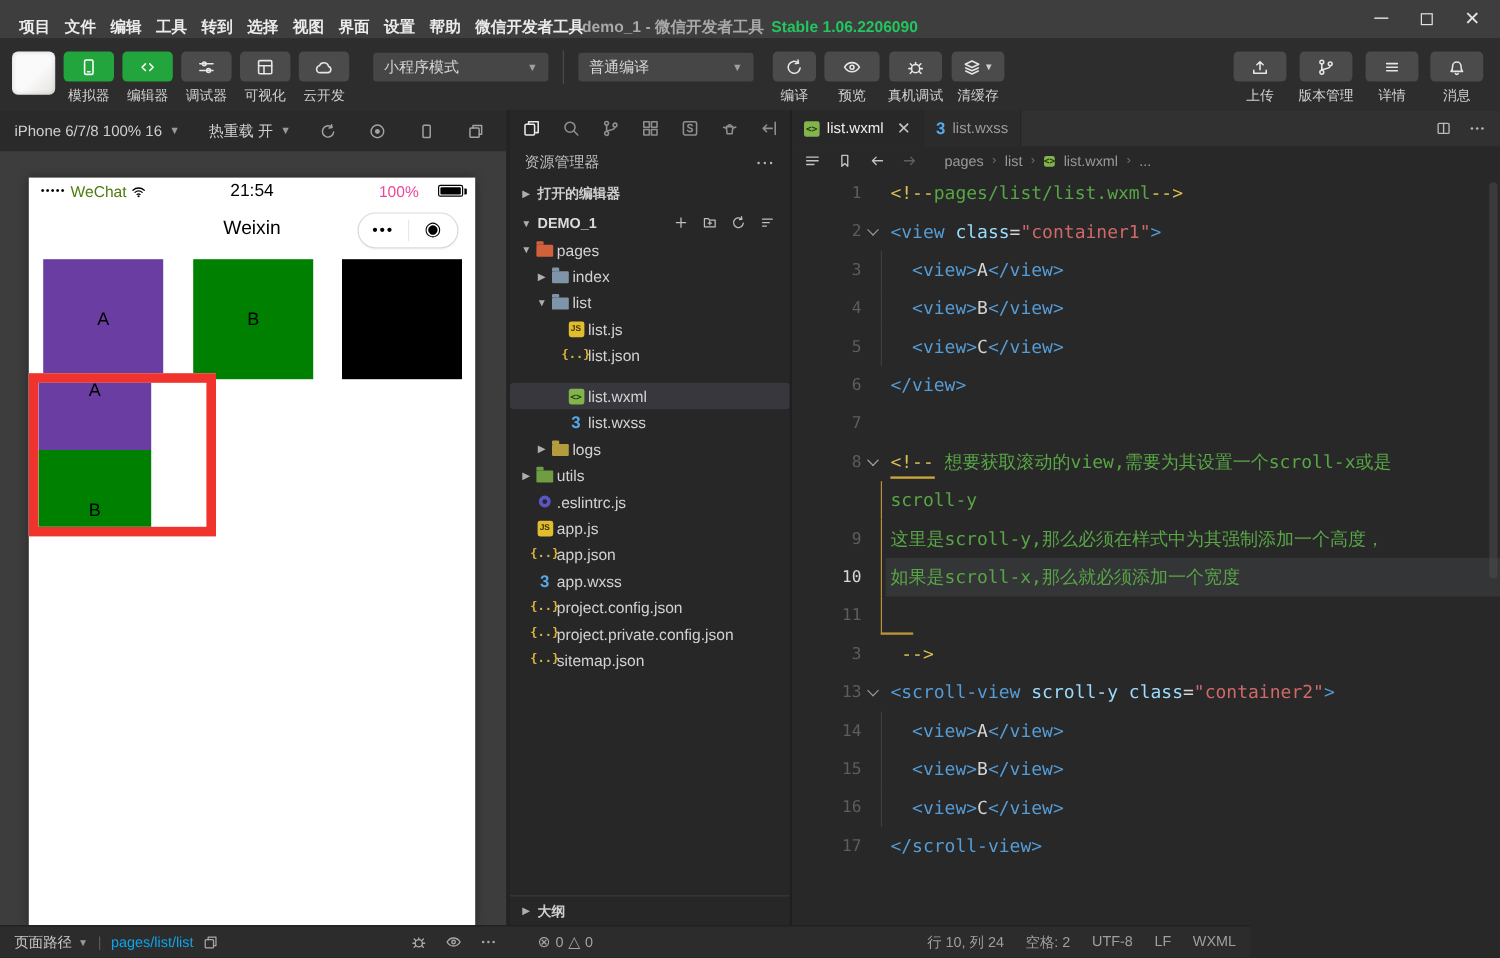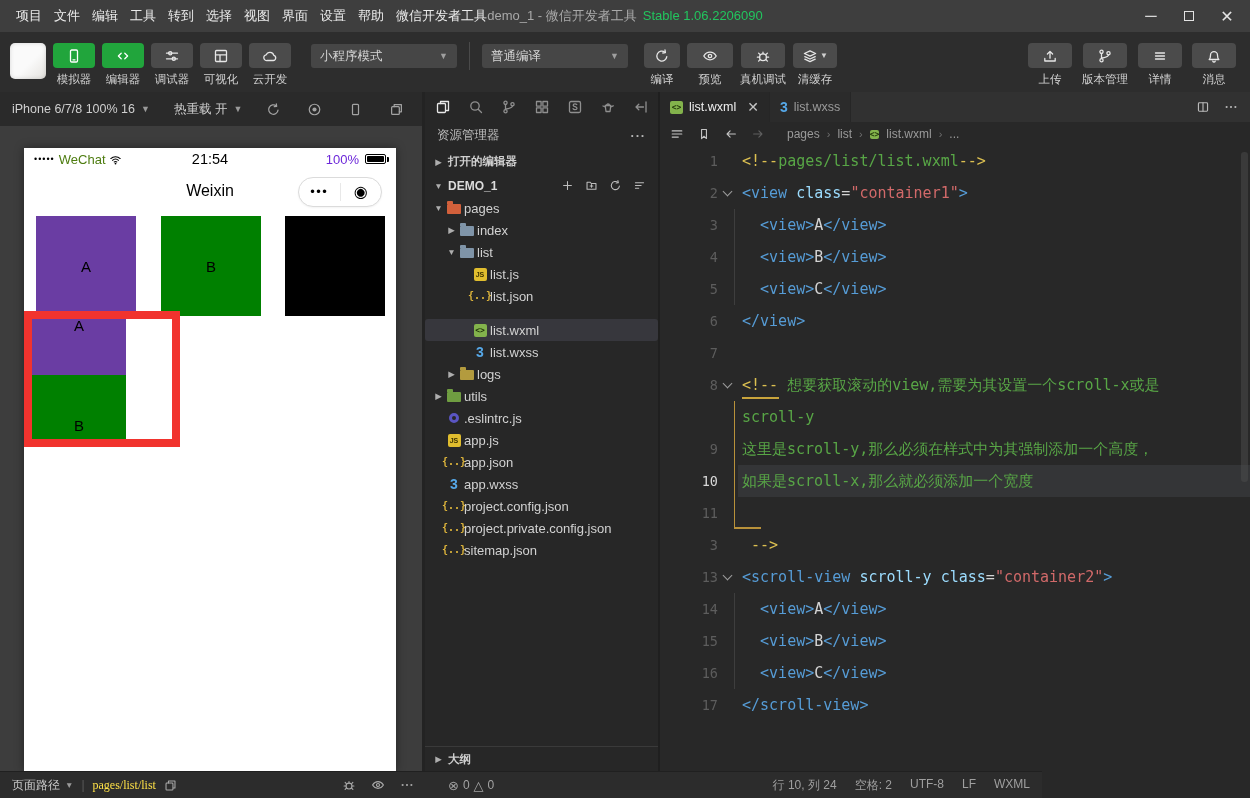--- a/index.html
+++ b/index.html
@@ -1,20 +1,20 @@
 <!DOCTYPE html>
 <html><head>
 <meta charset="utf-8">
 <style>
   * { margin:0; padding:0; box-sizing:border-box; }
   html,body { width:1250px; height:798px; overflow:hidden; }
   body { position:relative; background:#282828; font-family:"Liberation Sans","DejaVu Sans",sans-serif; color:#ccc; }
 
   
-  .titlebar { position:absolute; left:0; top:0; width:1250px; height:32px; background:#3e3e3e; display:flex; align-items:center; }
+  .titlebar { position:absolute; left:0; top:0; width:1250px; height:32px; background:#3e3e3e; display:flex; align-items:flex-end;font-weight:bold; }
   .menus { display:flex; margin-left:10px; }
   .menu-item { padding:0 6px; font-size:13px; color:#ebebeb; cursor:default; white-space:nowrap; }
   .wintitle { position:absolute; left:50%; transform:translateX(-50%); font-size:13px; color:#a9a9a9; white-space:nowrap; }
   .wintitle .ver { color:#22c55e; margin-left:6px; }
   .winctrl { position:absolute; right:4px; top:0; height:32px; display:flex; }
   .wc { width:38px; height:32px; display:flex; align-items:center; justify-content:center; color:#e3e3e3; font-size:16px; }
   .wc-max i { display:block; width:10px; height:10px; border:1.4px solid #e3e3e3; }
 
   
   .toolbar { position:absolute; top:32px; left:0; width:1250px; height:60px; background:#2d2d2d; display:flex; align-items:flex-start; padding:0 14px 0 10px; }
@@ -35,21 +35,21 @@
   .sim { position:absolute; left:0; top:92px; width:422px; height:679px; background:#3d3d3d; }
   .sim-top { height:34px; background:#2a2a2a; display:flex; align-items:center; padding:0 12px; font-size:12.5px; color:#cfcfcf; }
   .sim-sel { display:flex; align-items:center; gap:6px; white-space:nowrap; }
   .sim-sel .caret { font-size:9px; color:#9a9a9a; }
   .sim-icons { margin-left:auto; display:flex; gap:26px; color:#a3a3a3; padding-right:6px; }
   .phone { position:absolute; left:24px; top:56px; width:372px; height:623px; background:#fff; box-shadow:0 0 9px rgba(0,0,0,.4); }
   .ph-status { position:absolute; top:0; left:0; right:0; height:22px; display:flex; align-items:center; padding:0 10px; color:#000; }
   .ph-sig { font-size:9px; letter-spacing:1px; color:#000; }
   .ph-carrier { margin-left:4px; font-size:13px; color:#4d7c0f; }
   .ph-time { position:absolute; left:50%; transform:translateX(-50%); font-size:14.5px; font-weight:500; color:#000; }
-  .ph-batt { margin-left:auto; display:flex; align-items:center; gap:6px; font-size:13px; color:#6d28d9; }
+  .ph-batt { margin-left:auto; display:flex; align-items:center; gap:16px; font-size:13px; color:#ec4899; }
   .batt { width:21px; height:10px; border:1.2px solid #000; border-radius:2px; position:relative; }
   .batt::before { content:""; position:absolute; inset:1px; background:#000; border-radius:1px; }
   .batt::after { content:""; position:absolute; right:-3.5px; top:2px; width:2px; height:4.5px; background:#000; border-radius:0 1px 1px 0; }
   .ph-nav { position:absolute; top:22px; left:0; right:0; height:42px; }
   .ph-title { text-align:center; line-height:42px; font-size:16px; color:#000; }
   .capsule { position:absolute; right:14px; top:7px; width:84px; height:30px; border:1px solid #dbdbdb; border-radius:15px; background:#fff; display:flex; align-items:center; box-shadow:0 1px 2px rgba(0,0,0,.05); }
   .cap-dots { flex:1; text-align:center; font-size:13px; letter-spacing:1.5px; color:#000; line-height:28px; }
   .cap-div { width:1px; height:18px; background:#e8e8e8; }
   .cap-target { flex:1; text-align:center; font-size:16px; color:#000; line-height:28px; }
   .ph-box { position:absolute; top:68px; width:100px; height:100px; display:flex; align-items:center; justify-content:center; font-size:15px; color:#000; }
@@ -109,21 +109,21 @@
   .ctext .y { color:#dcc051; } .ctext .g { color:#58a646; } .ctext .b { color:#569cd6; }
   .ctext .lb { color:#9cdcfe; } .ctext .r { color:#d16969; } .ctext .w { color:#d4d4d4; }
   .vscroll { position:absolute; right:2px; top:60px; width:7px; height:330px; background:#4f4f4f; opacity:.45; border-radius:3px; }
 
   
   .statusbar { position:absolute; left:0; top:771px; width:1042px; height:27px; background:#2c2c2c; border-top:1px solid #202020; display:flex; align-items:center; font-size:12px; color:#9f9f9f; }
   .sb-left { width:426px; display:flex; align-items:center; padding:0 12px; gap:8px; }
   .sb-left .pp { color:#c9c9c9; display:flex; align-items:center; gap:5px; }
   .sb-left .pp .caret { font-size:8.5px; color:#9a9a9a; }
   .sb-left .bar { color:#5a5a5a; }
-  .sb-left .path { color:#fde047;font-family:Liberation Serif, serif; }
+  .sb-left .path { color:#0ea5e9; }
   .sb-licons { margin-left:auto; display:flex; gap:15px; color:#a8a8a8; }
   .sb-prob { display:flex; align-items:center; gap:4px; margin-left:22px; color:#a3a3a3; }
   .sb-prob .sym { font-size:13px; }
   .sb-right { margin-left:auto; display:flex; gap:18px; padding-right:12px; white-space:nowrap; }
   svg.ic { display:block; }
 </style>
 </head>
 <body>
 
 <div class="app">

